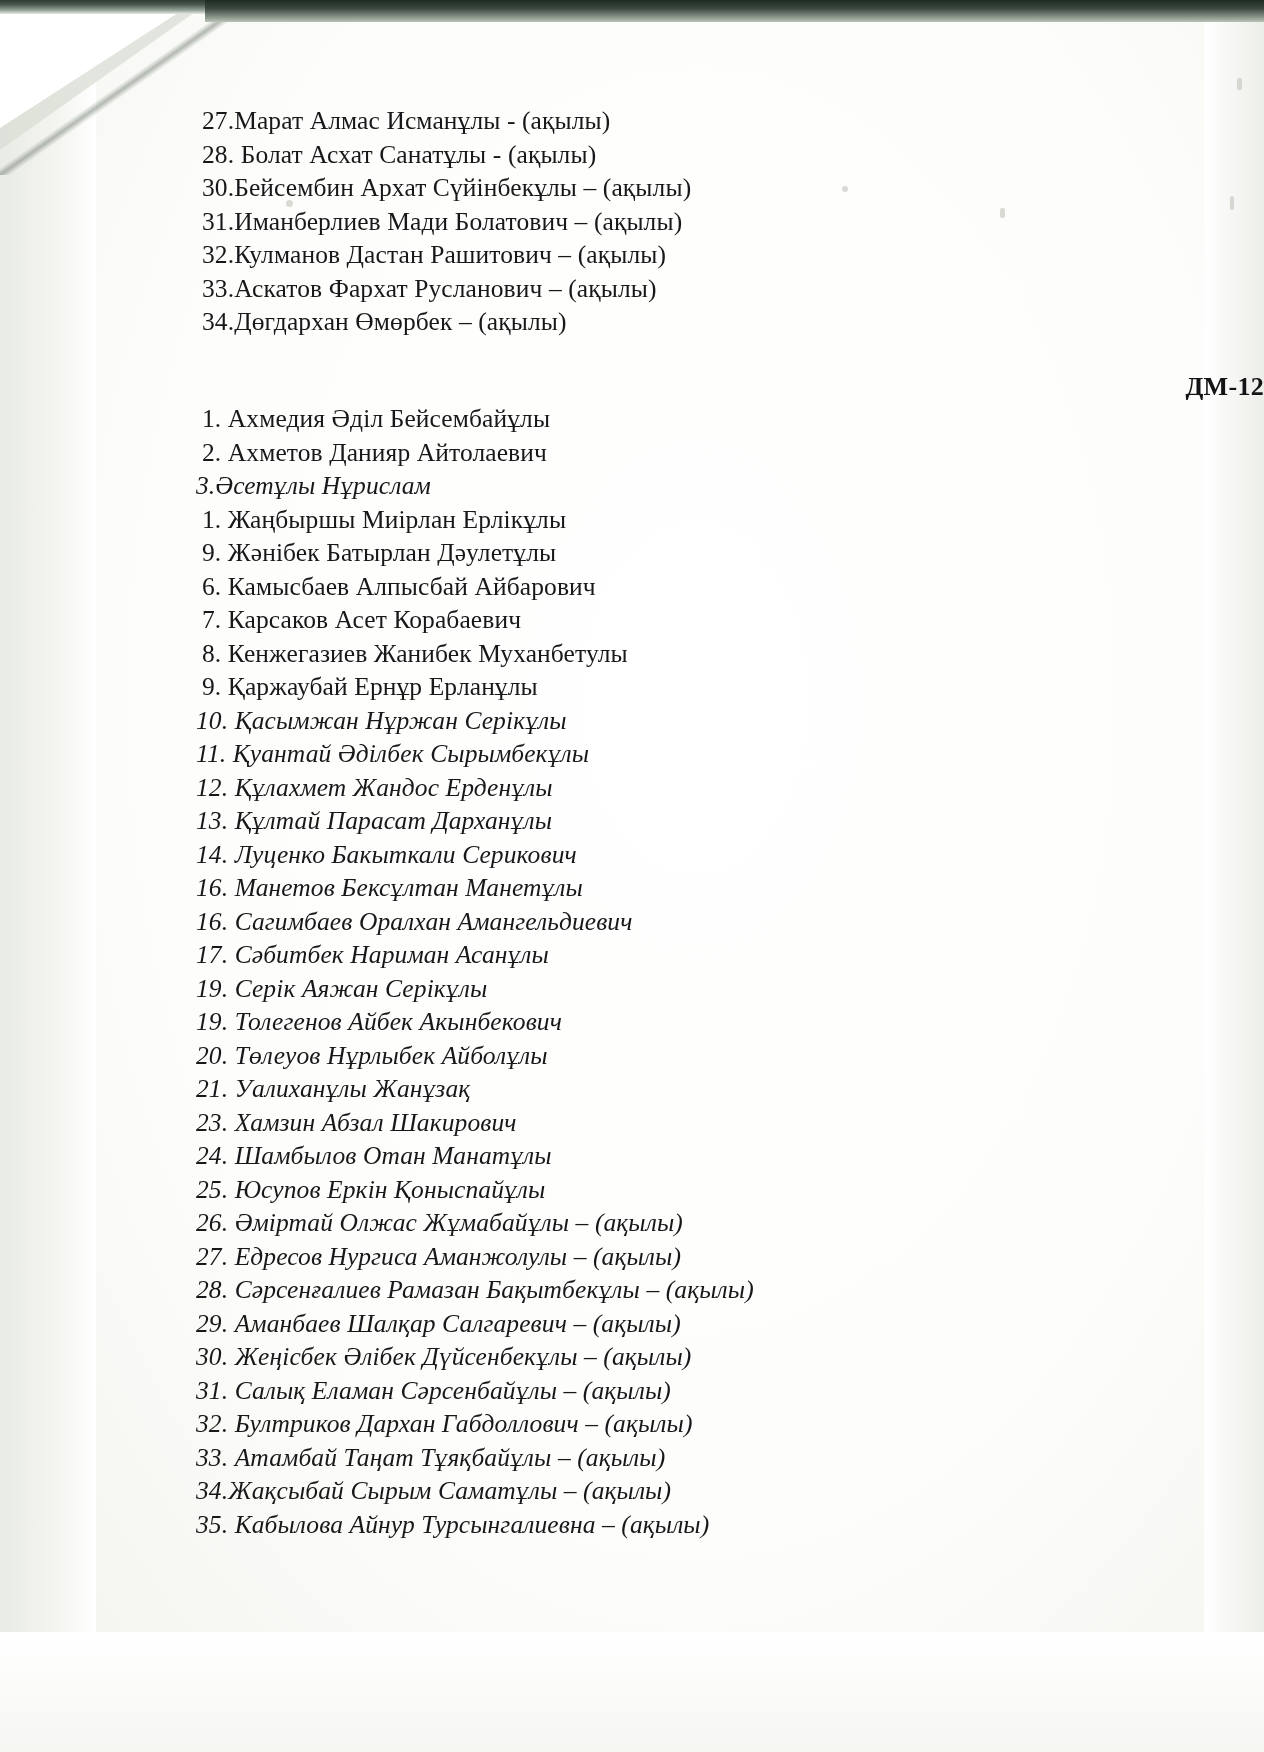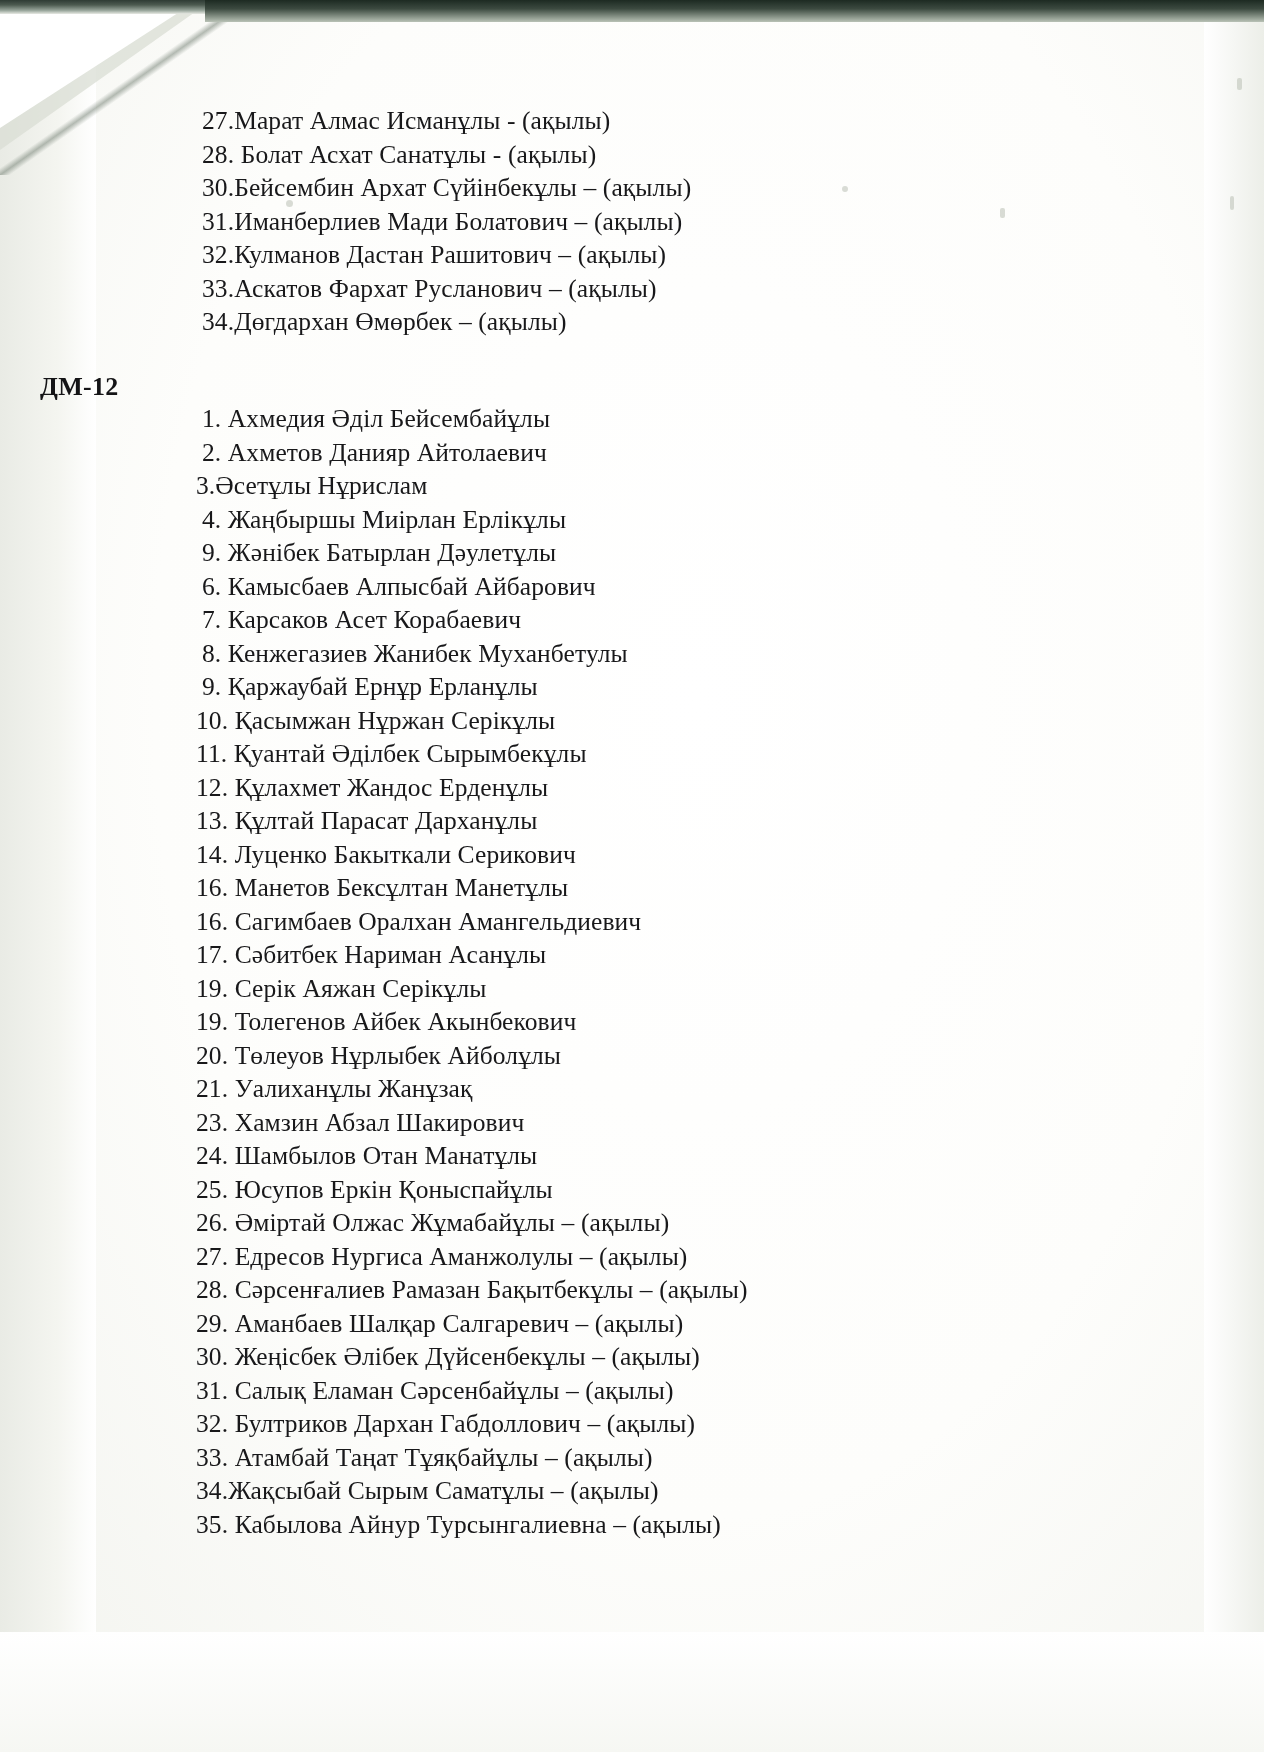--- a/index.html
+++ b/index.html
@@ -115,32 +115,32 @@
     white-space: nowrap;
   }
 
   .block-top { top: 104px; }
 
   .group-title {
     position: absolute;
     top: 372px;
     left: 0;
     width: 1264px;
-    text-align: left;
+    text-align: right;
     font-weight: bold;
     font-size: 26px;
     color: #141416;
     letter-spacing: 0.3px;
     text-indent: 40px;
   }
 
   .block-main { top: 402px; }
 
   
-  .r-indent-1 { padding-left: 0px; }
+  .r-indent-1 { padding-left: 0px; font-style: italic; }
   .r-indent-2 { padding-left: 6px; }
 </style>
 </head>
 <body>
 
 <div class="scan-page">
   <div class="paper-tint"></div>
   <div class="scan-edge-left"></div>
   <div class="scan-edge-right"></div>
   <div class="scan-bottom"></div>
@@ -168,21 +168,21 @@
     <div class="row r-indent-2">33.Аскатов Фархат Русланович – (ақылы)</div>
     <div class="row r-indent-2">34.Дөгдархан Өмөрбек – (ақылы)</div>
   </div>
 
   <div class="group-title">ДМ-12</div>
 
   <div class="list-block block-main">
     <div class="row r-indent-2">1. Ахмедия Әділ Бейсембайұлы</div>
     <div class="row r-indent-2">2. Ахметов  Данияр Айтолаевич</div>
     <div class="row r-indent-1">3.Әсетұлы Нұрислам</div>
-    <div class="row r-indent-2">4. Жаңбыршы Миірлан Ерлікұлы</div>
+    <div class="row r-indent-2">1. Жаңбыршы Миірлан Ерлікұлы</div>
     <div class="row r-indent-2">9. Жәнібек Батырлан Дәулетұлы</div>
     <div class="row r-indent-2">6. Камысбаев  Алпысбай Айбарович</div>
     <div class="row r-indent-2">7. Карсаков Асет Корабаевич</div>
     <div class="row r-indent-2">8. Кенжегазиев Жанибек Муханбетулы</div>
     <div class="row r-indent-2">9. Қаржаубай Ернұр Ерланұлы</div>
     <div class="row r-indent-1">10. Қасымжан Нұржан Серікұлы</div>
     <div class="row r-indent-1">11. Қуантай Әділбек Сырымбекұлы</div>
     <div class="row r-indent-1">12. Құлахмет Жандос Ерденұлы</div>
     <div class="row r-indent-1">13. Құлтай Парасат Дарханұлы</div>
     <div class="row r-indent-1">14. Луценко Бакыткали Серикович</div>

